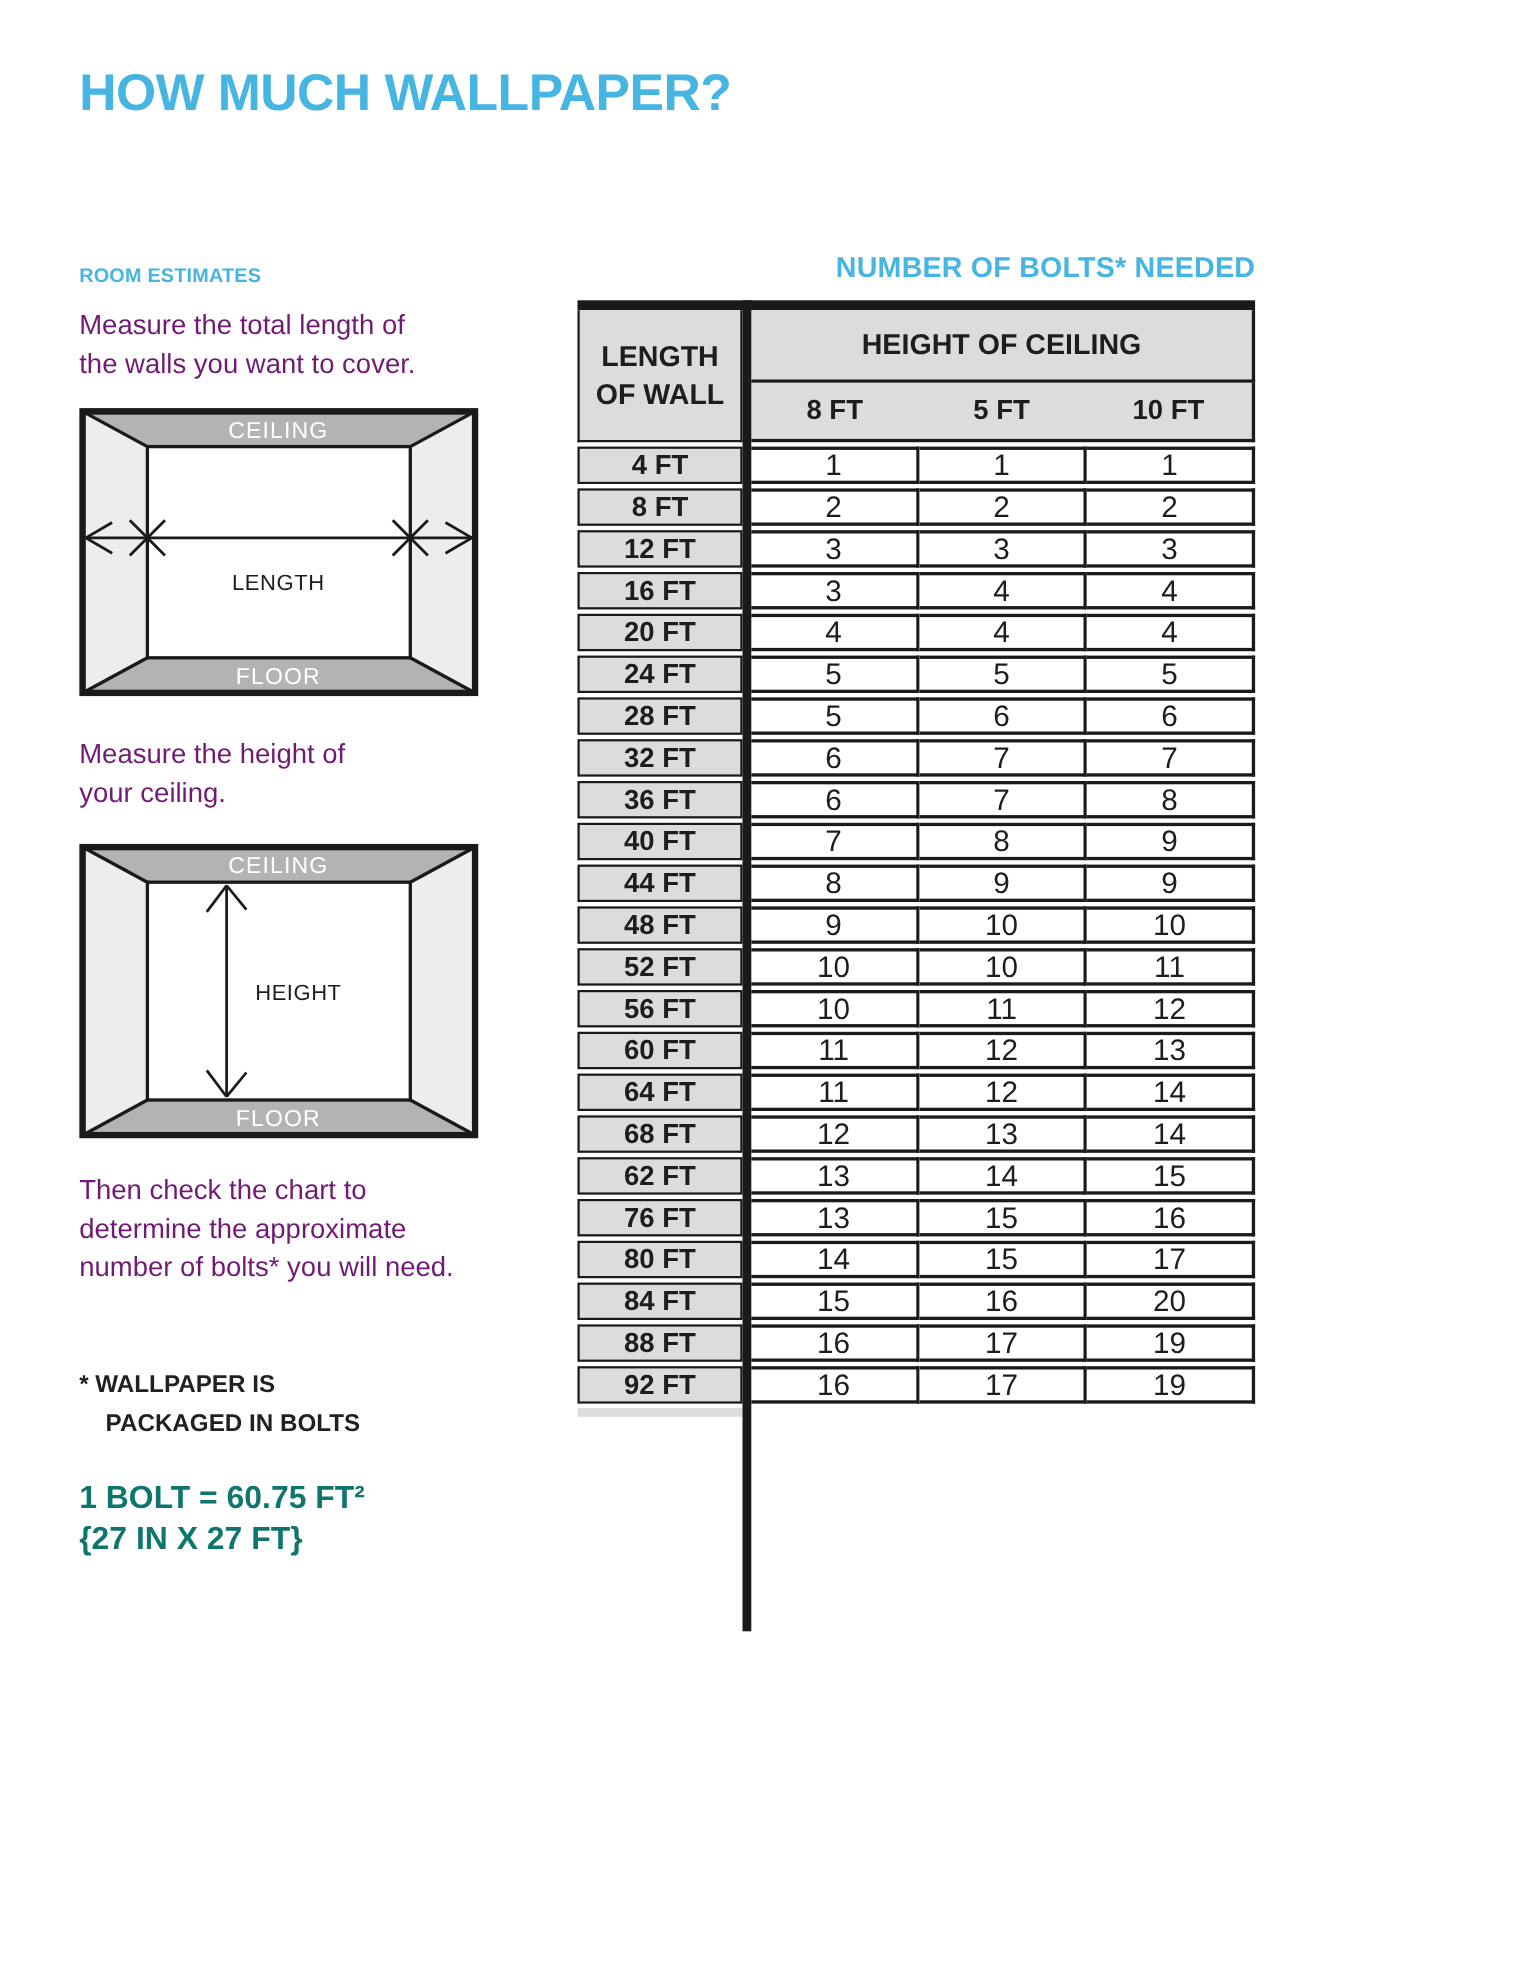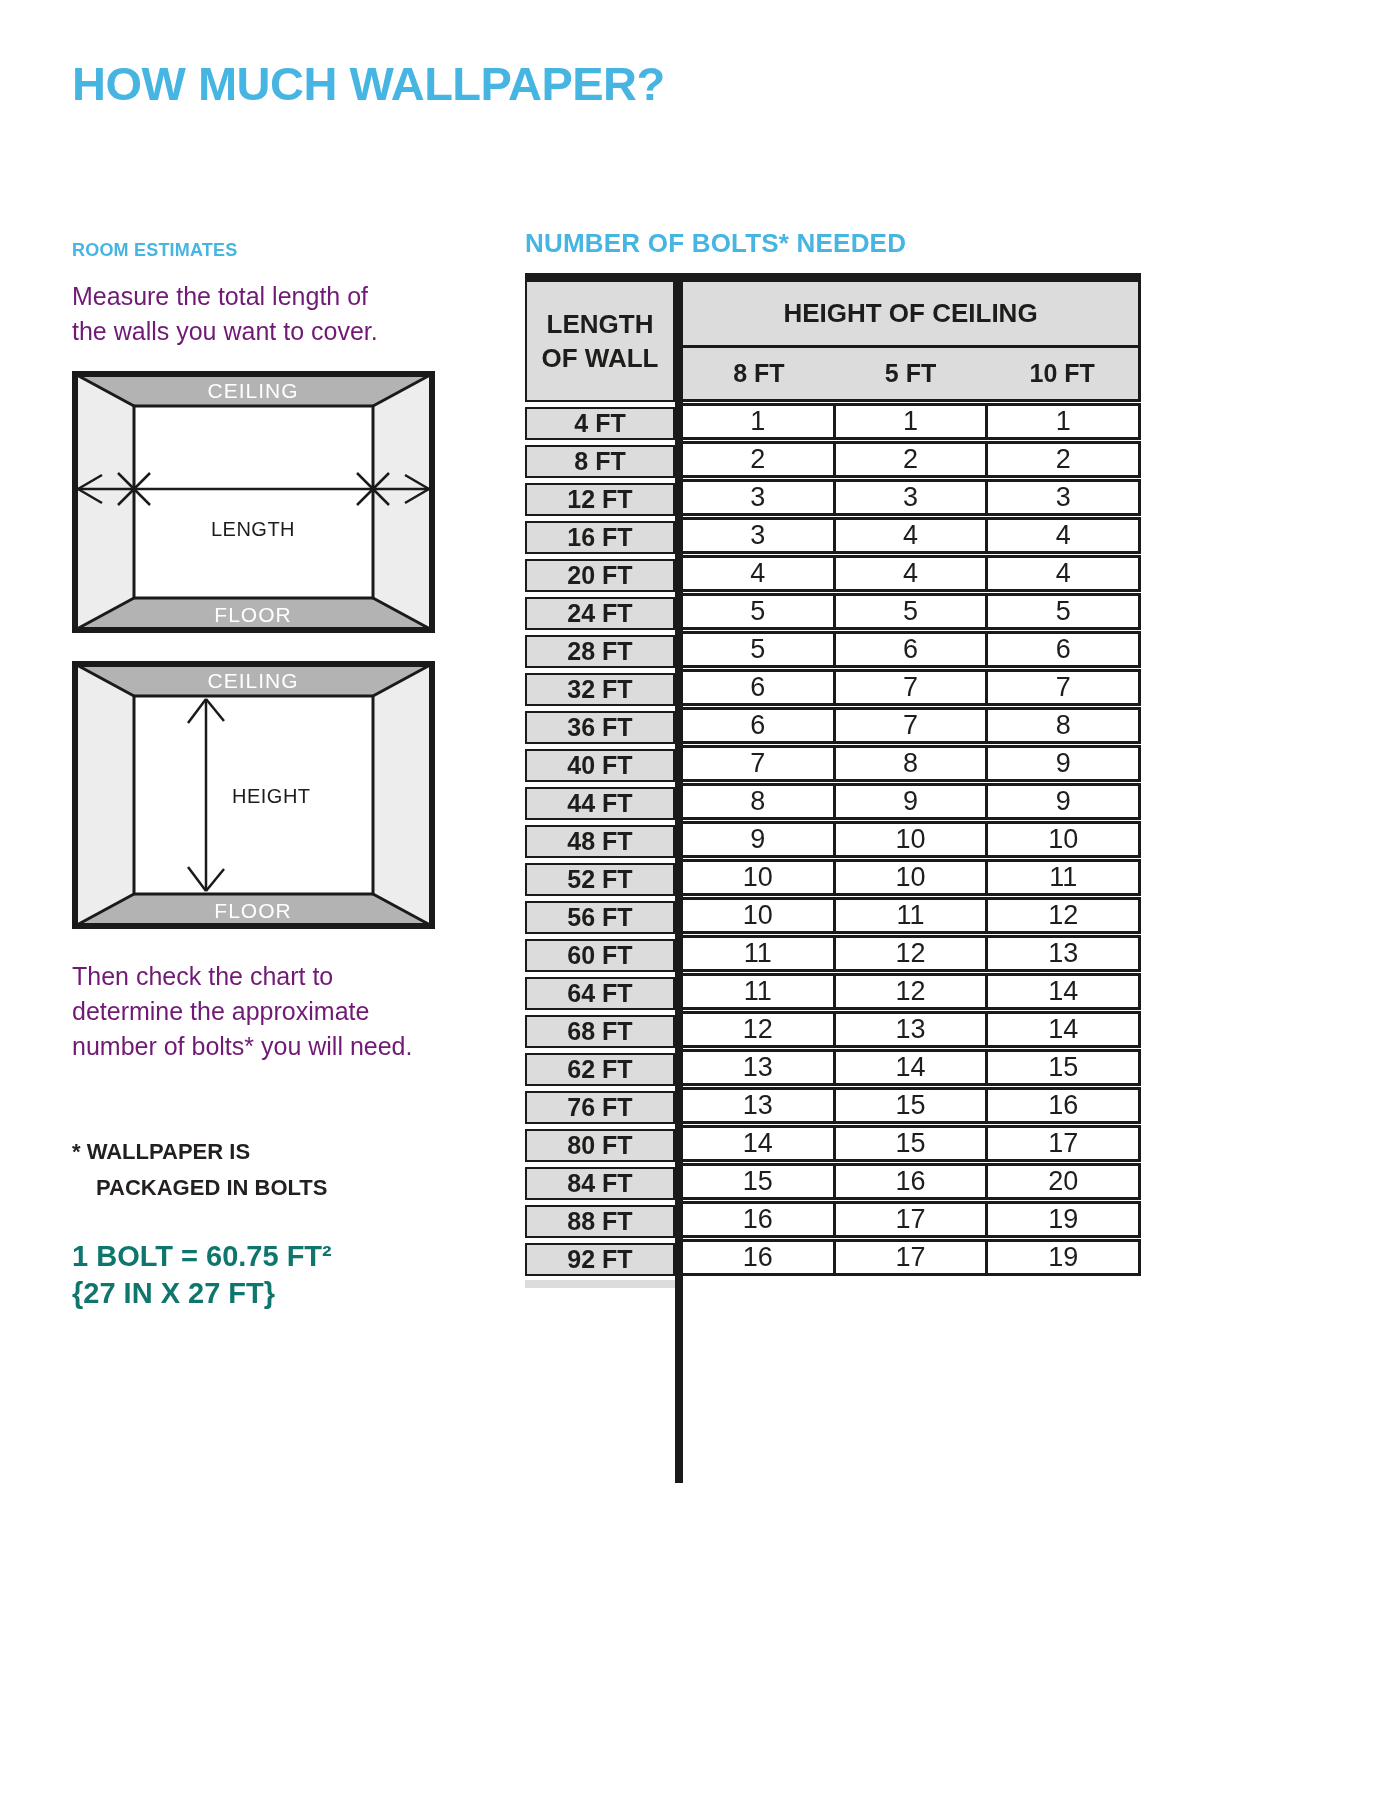--- a/index.html
+++ b/index.html
@@ -17,21 +17,21 @@
   .step-text{margin-top:18px;font-size:25px;line-height:35px;white-space:pre-line;color:#701a75;}
   .diagram{display:block;margin-top:22px;}
   .diagram2{margin-top:28px;}
   .step2{margin-top:36px;}
   .step3{margin-top:30px;}
   .footnote{margin-top:70px;font-size:22px;font-weight:bold;line-height:36px;color:#231f20;}
   .footnote-indent{padding-left:24px;}
   .bolt-info{margin-top:32px;font-size:29px;font-weight:bold;line-height:37px;color:#0f766e;}
   
   .right-col{position:absolute;left:525px;top:228px;width:616px;}
-  .table-heading{font-size:26px;font-weight:bold;color:#47B5E2;text-align:left;letter-spacing:0.2px;}
+  .table-heading{font-size:26px;font-weight:bold;color:#47B5E2;text-align:right;letter-spacing:0.2px;}
   .bolt-table{position:relative;margin-top:14px;width:616px;}
   .top-bar{height:9px;background:#1a1a1a;}
   .vbar{position:absolute;left:150px;top:0;width:8px;height:1210px;background:#1a1a1a;}
   .thead{display:flex;height:120px;}
   .row-header-cell{
     box-sizing:border-box;width:150px;height:120px;background:#DCDCDC;
     border:2px solid #1a1a1a;border-top:none;
     display:flex;align-items:center;justify-content:center;text-align:center;
     font-size:26px;font-weight:bold;line-height:34px;white-space:pre-line;
   }
@@ -42,21 +42,21 @@
     display:flex;align-items:center;justify-content:center;
     font-size:26px;font-weight:bold;
   }
   .subheader{
     box-sizing:border-box;height:54px;background:#DCDCDC;
     border:3px solid #1a1a1a;border-left:none;border-top:none;
     display:flex;
   }
   .subheader-cell{flex:1;display:flex;align-items:center;justify-content:center;
     font-size:25px;font-weight:bold;}
-  .trow{display:flex;margin-top:4px;height:34px;align-items:flex-end;}
+  .trow{display:flex;margin-top:4px;height:34px;}
   .tlabel{
     box-sizing:border-box;width:150px;background:#DCDCDC;border:2px solid #1a1a1a;
     display:flex;align-items:center;justify-content:center;
     font-size:25px;font-weight:bold;
   }
   .tdata{margin-left:8px;flex:1;display:flex;}
   .tcell{
     box-sizing:border-box;flex:1;background:#ffffff;
     border:3px solid #1a1a1a;border-left:none;
     display:flex;align-items:center;justify-content:center;
@@ -102,20 +102,22 @@
         <line x1="357" y1="118" x2="333" y2="132"></line>
         <line x1="46" y1="102" x2="78" y2="134"></line>
         <line x1="46" y1="134" x2="78" y2="102"></line>
         <line x1="285" y1="102" x2="317" y2="134"></line>
         <line x1="285" y1="134" x2="317" y2="102"></line>
       </g>
       <text class="svg-dim-label" x="181" y="165" text-anchor="middle">LENGTH</text>
       <rect x="3" y="3" width="357" height="256" fill="none" stroke="#1a1a1a" stroke-width="6"></rect>
     </svg>
 
+    <div class="step-text step2">Measure the height of
+your ceiling.</div>
 
     <svg class="diagram diagram2" width="363" height="268" viewBox="0 0 363 268">
       <rect x="3" y="3" width="357" height="262" fill="#ffffff" stroke="none"></rect>
       <polygon points="3,3 360,3 301,35 62,35" fill="#B3B3B3"></polygon>
       <polygon points="3,265 360,265 301,233 62,233" fill="#B3B3B3"></polygon>
       <polygon points="3,3 62,35 62,233 3,265" fill="#EDEDED"></polygon>
       <polygon points="360,3 301,35 301,233 360,265" fill="#EDEDED"></polygon>
       <rect x="62" y="35" width="239" height="198" fill="#ffffff" stroke="#1a1a1a" stroke-width="3"></rect>
       <line x1="3" y1="3" x2="62" y2="35" stroke="#1a1a1a" stroke-width="3"></line>
       <line x1="360" y1="3" x2="301" y2="35" stroke="#1a1a1a" stroke-width="3"></line>

